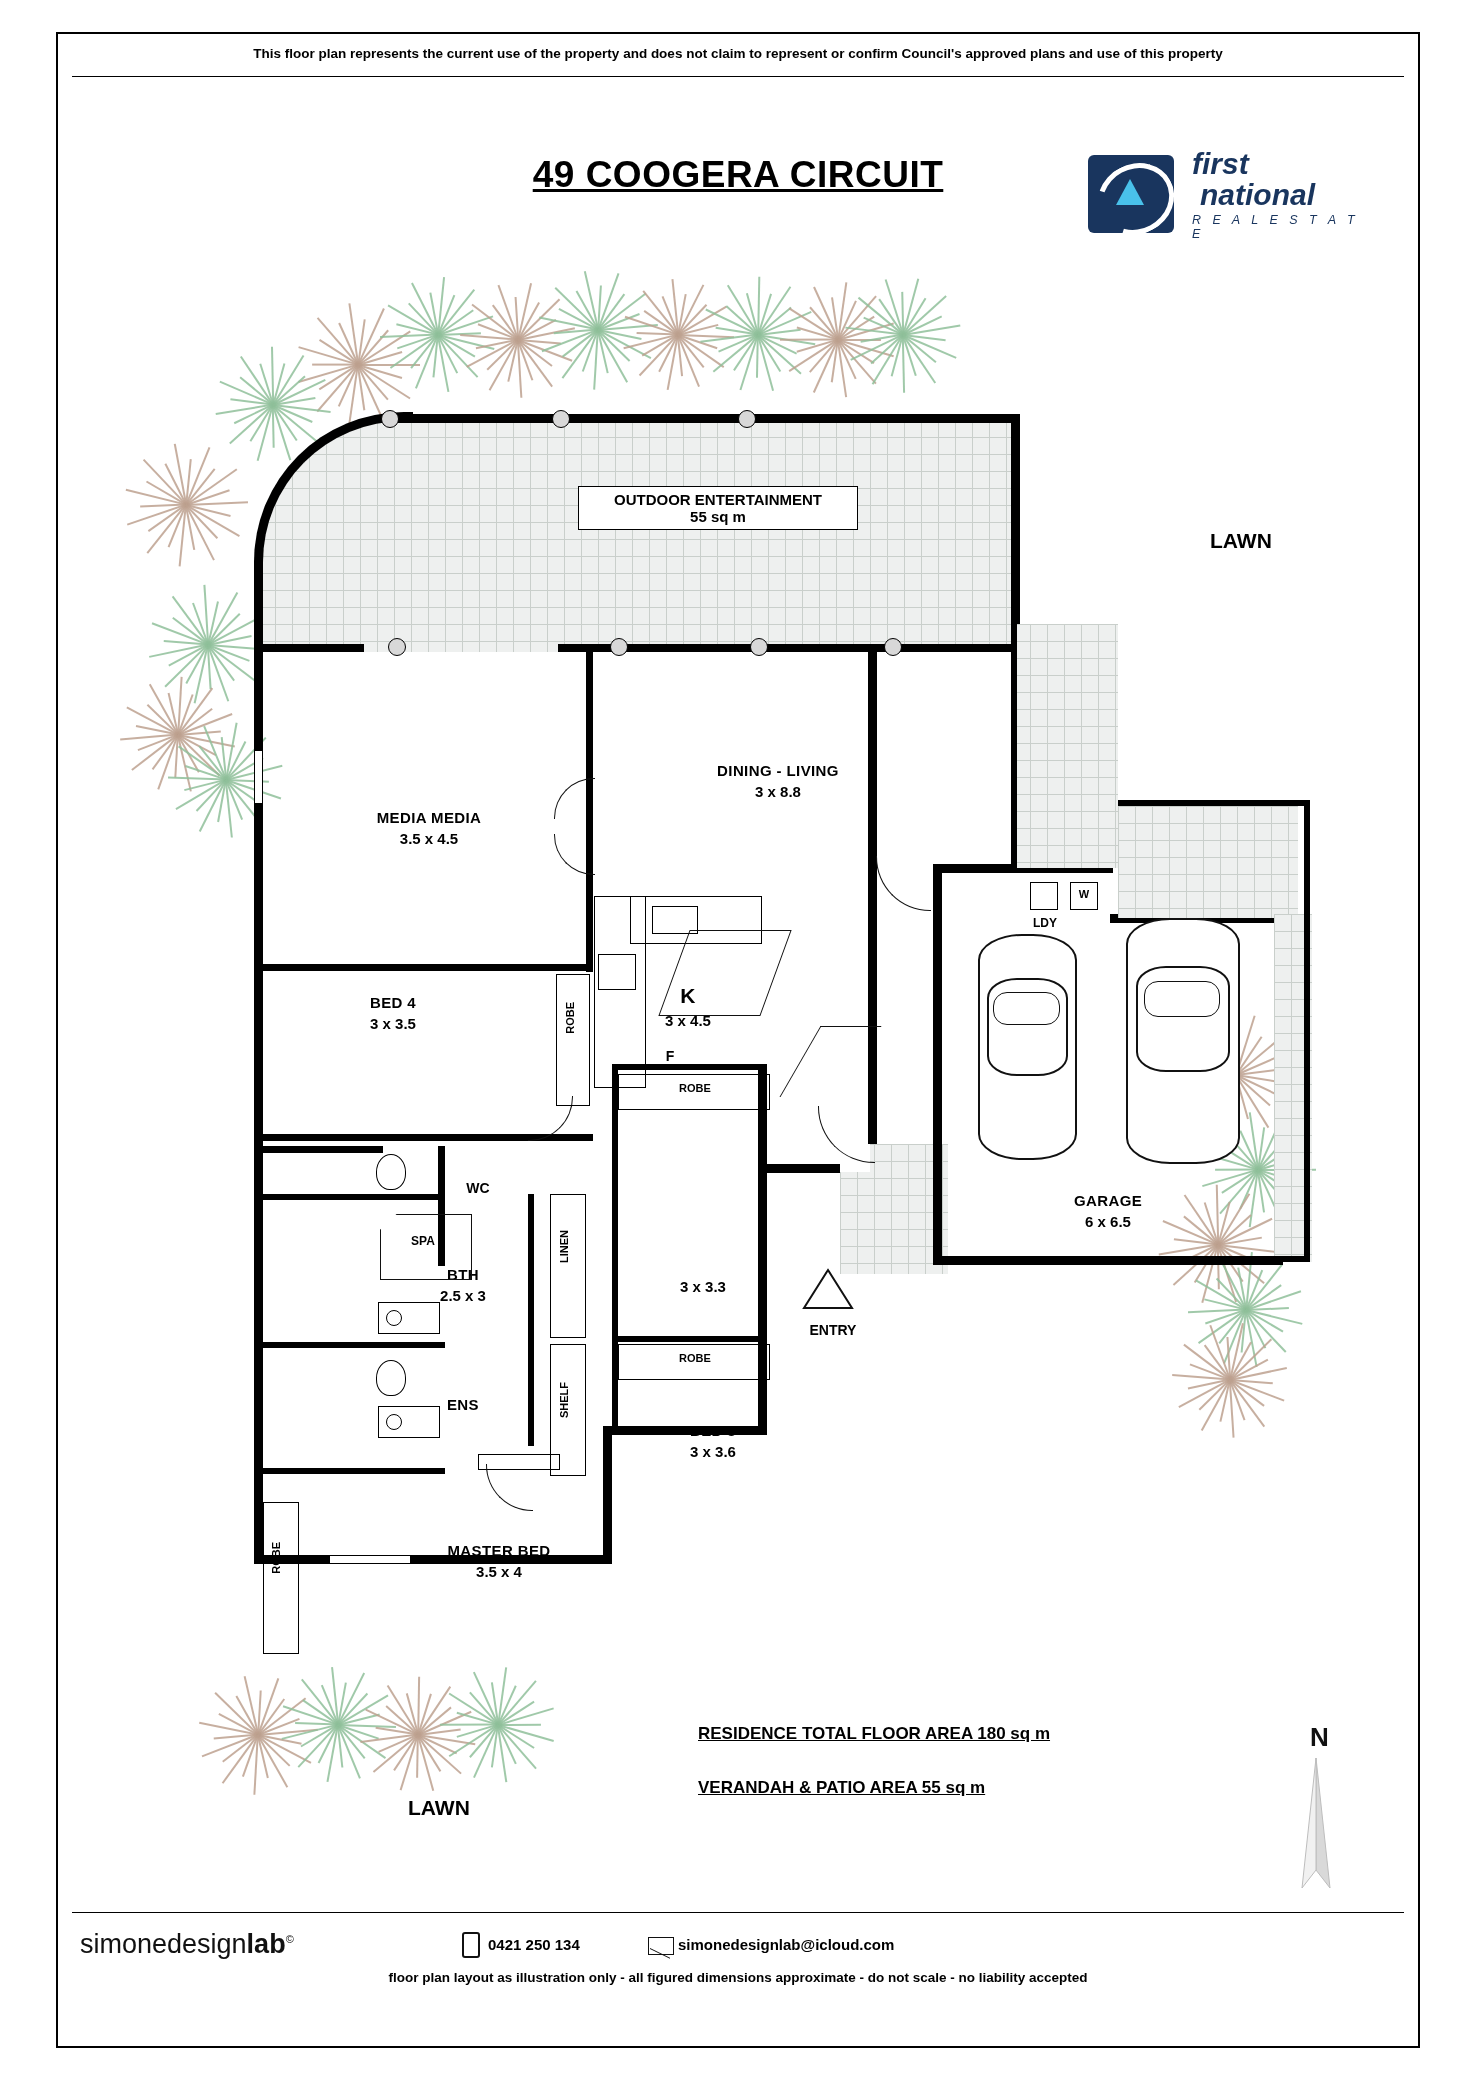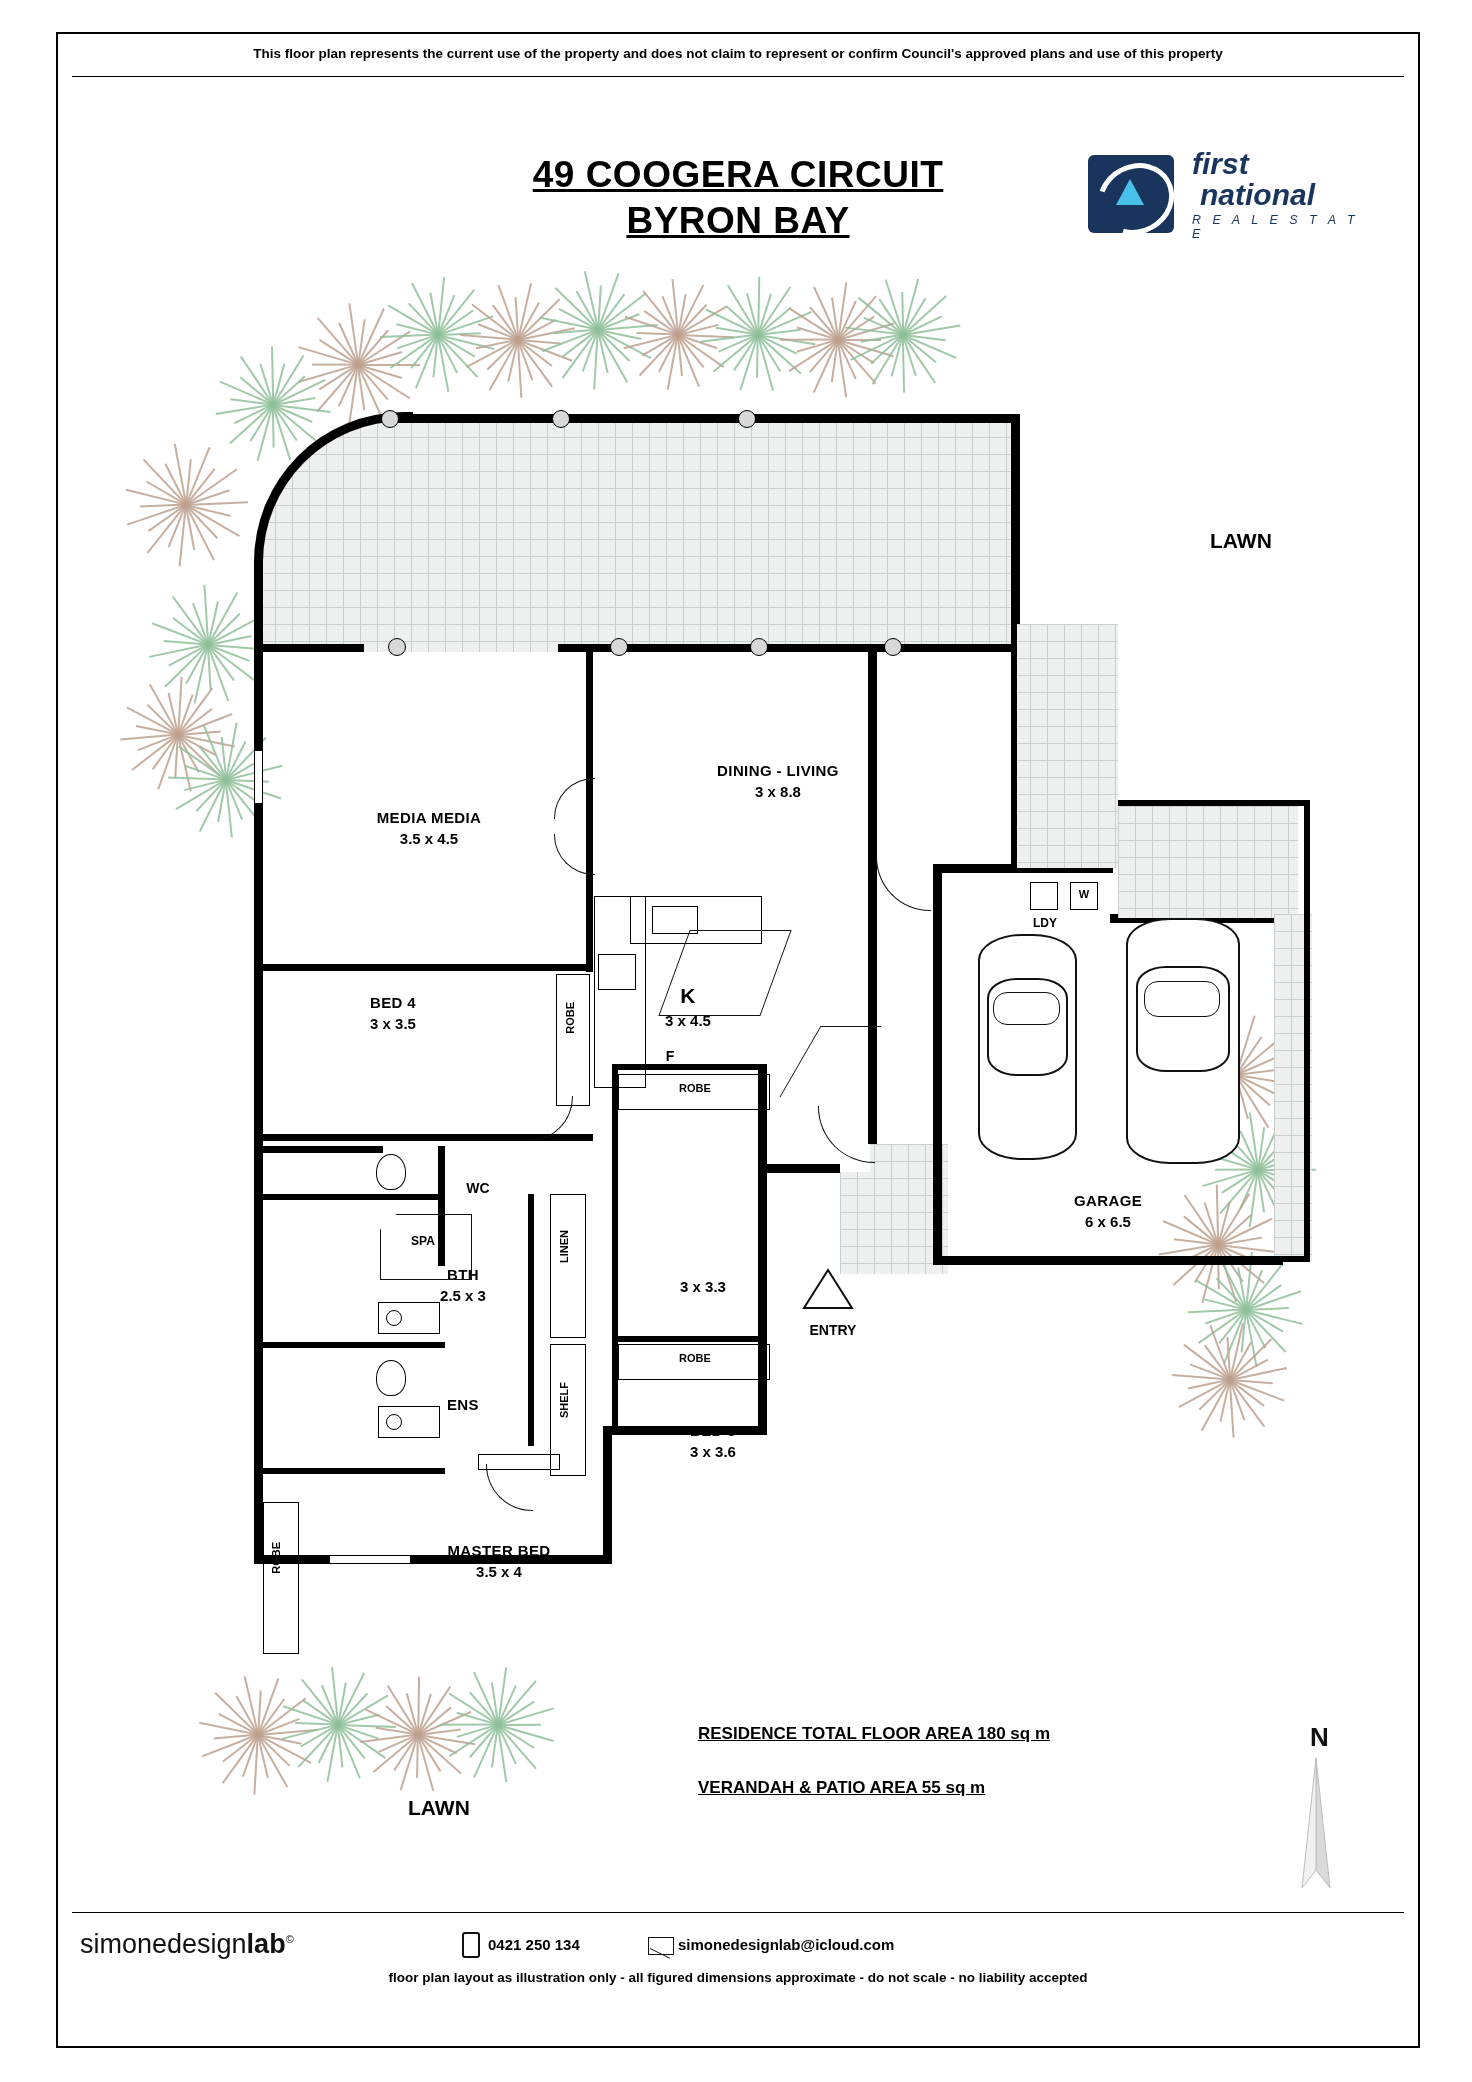--- a/index.html
+++ b/index.html
@@ -60,21 +60,20 @@
 <body>
 
 <div id="page">
  <div id="sheet">
 
   <div class="disclaimer">This floor plan represents the current use of the property and does not claim to represent or confirm Council's approved plans and use of this property</div>
   <div class="hr-top"></div>
 
   <div class="title">
     <span class="l1">49 COOGERA CIRCUIT</span>
-    <span class="l2">BYRON BAY</span>
   </div>
 
   <div class="logo">
     <div class="mark">
       <div class="swoosh"></div>
           <div class="tri"></div>
     </div>
     <div class="txt">
       <div class="t1">first</div>
       <div class="t2">national</div>
@@ -614,20 +613,24 @@
       </div>
 
   <div class="tile" style="left:200px;top:386px;width:760px;height:232px;border-top-left-radius:130px;"></div>
 
   <div class="wall" style="left:330px;top:380px;width:632px;height:9px;"></div>
   <div class="wall" style="left:953px;top:380px;width:9px;height:238px;"></div>
   <div style="position:absolute;left:196px;top:378px;width:150px;height:240px;border-left:9px solid #000;border-top:9px solid #000;border-top-left-radius:150px;"></div>
   <div class="wall" style="left:500px;top:610px;width:462px;height:8px;"></div>
   <div class="wall" style="left:196px;top:610px;width:110px;height:8px;"></div>
 
+  <div class="lbl-box" style="left:520px;top:452px;width:262px;">
+    <span>OUTDOOR ENTERTAINMENT</span><br>
+    <span>55 sq m</span>
+  </div>
 
   <div class="thin" style="left:323px;top:376px;width:16px;height:16px;border-radius:50%;background:#d8d8d8;"></div>
   <div class="thin" style="left:494px;top:376px;width:16px;height:16px;border-radius:50%;background:#d8d8d8;"></div>
   <div class="thin" style="left:680px;top:376px;width:16px;height:16px;border-radius:50%;background:#d8d8d8;"></div>
   <div class="thin" style="left:330px;top:604px;width:16px;height:16px;border-radius:50%;background:#d8d8d8;"></div>
   <div class="thin" style="left:552px;top:604px;width:16px;height:16px;border-radius:50%;background:#d8d8d8;"></div>
   <div class="thin" style="left:692px;top:604px;width:16px;height:16px;border-radius:50%;background:#d8d8d8;"></div>
   <div class="thin" style="left:826px;top:604px;width:16px;height:16px;border-radius:50%;background:#d8d8d8;"></div>
 
   <div class="wall" style="left:196px;top:618px;width:9px;height:912px;"></div>

